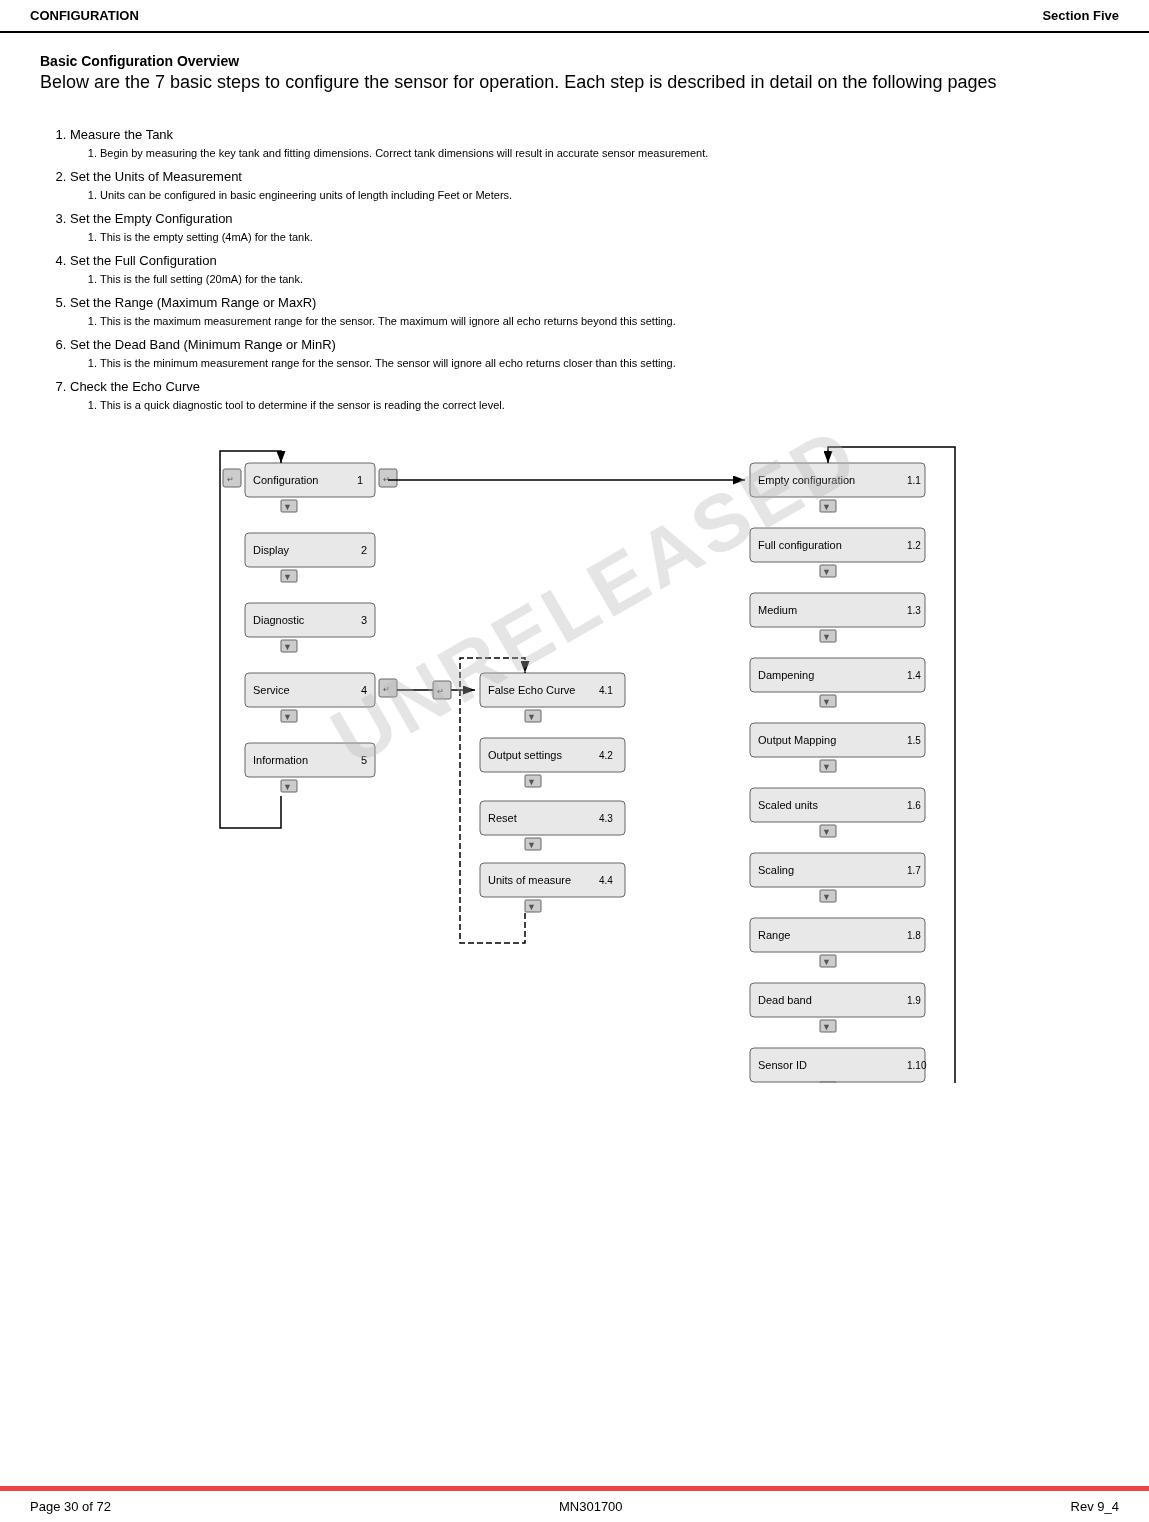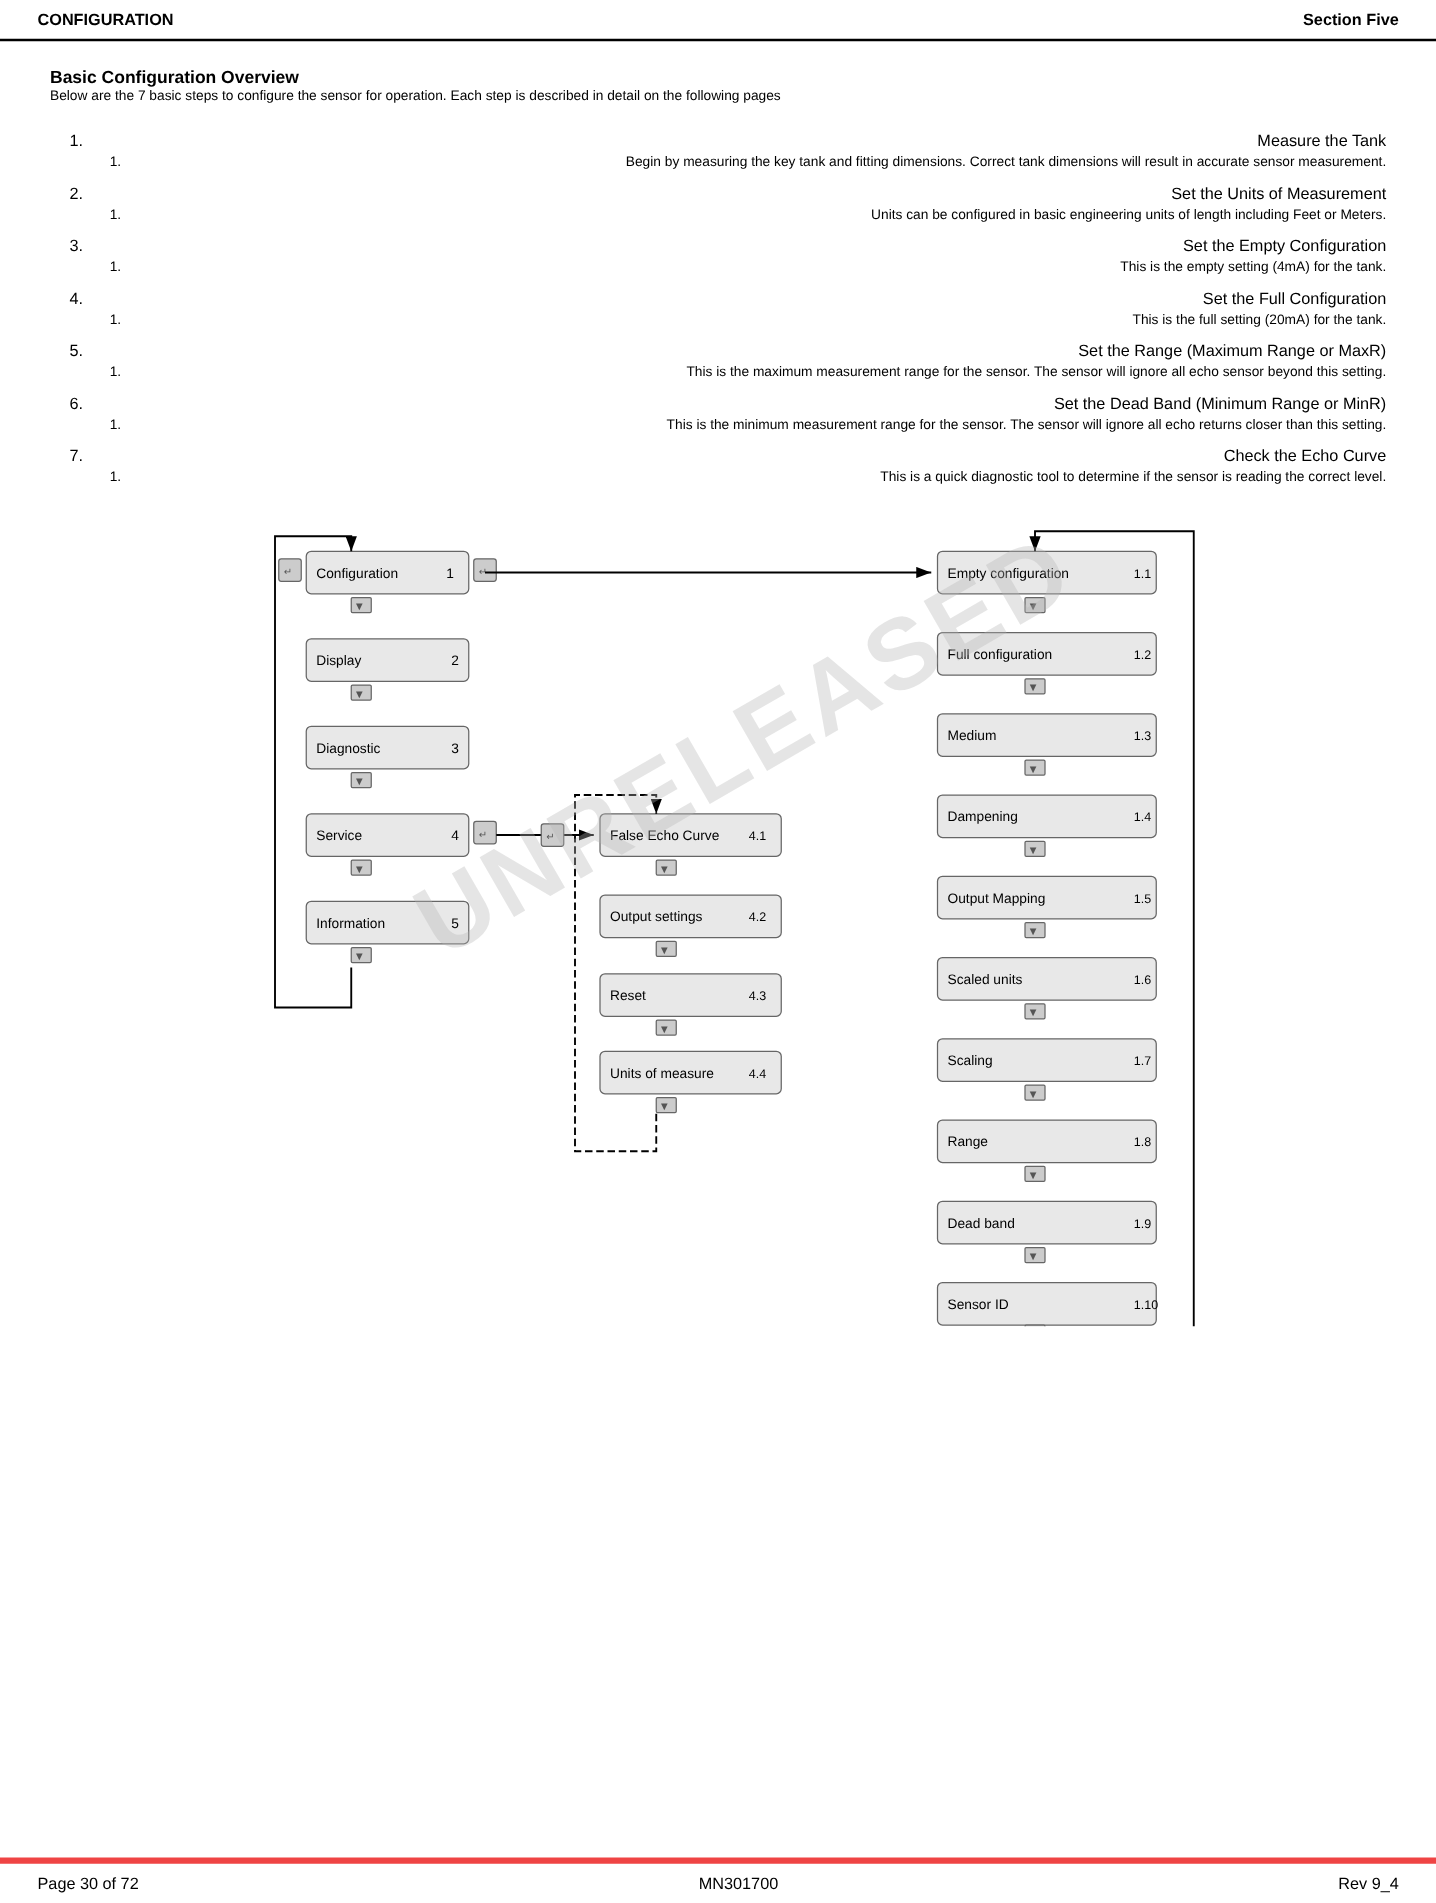--- a/index.html
+++ b/index.html
@@ -32,28 +32,27 @@
     
     .content {
       padding: 20px 40px;
       flex: 1;
     }
     .section-title {
       font-weight: bold;
       font-size: 14px;
     }
     .intro-text {
-      font-size: 11px;
-      margin-bottom: 17px;
+      font-size: 18px;
+      margin-bottom: 29px;
       line-height: 1.5;
     }
     .numbered-list {
       margin-left: 30px;
       margin-bottom: 10px;
-      text-align: right;
     }
     .numbered-list > li {
       margin-bottom: 6px;
       font-size: 13px;
       line-height: 1.5;
     }
     .sub-list {
       margin-left: 30px;
       list-style-type: decimal;
     }
@@ -133,21 +132,21 @@
       </li>
       <li>
         <span>Set the Full Configuration</span>
         <ol class="sub-list">
           <li>This is the full setting (20mA) for the tank.</li>
         </ol>
       </li>
       <li>
         <span>Set the Range (Maximum Range or MaxR)</span>
         <ol class="sub-list">
-          <li>This is the maximum measurement range for the sensor.  The sensor will ignore all echo sensor beyond this setting.</li>
+          <li>This is the maximum measurement range for the sensor.  The maximum will ignore all echo returns beyond this setting.</li>
         </ol>
       </li>
       <li>
         <span>Set the Dead Band (Minimum Range or MinR)</span>
         <ol class="sub-list">
           <li>This is the minimum measurement range for the sensor.  The sensor will ignore all echo returns closer than this setting.</li>
         </ol>
       </li>
       <li>
         <span>Check the Echo Curve</span>

